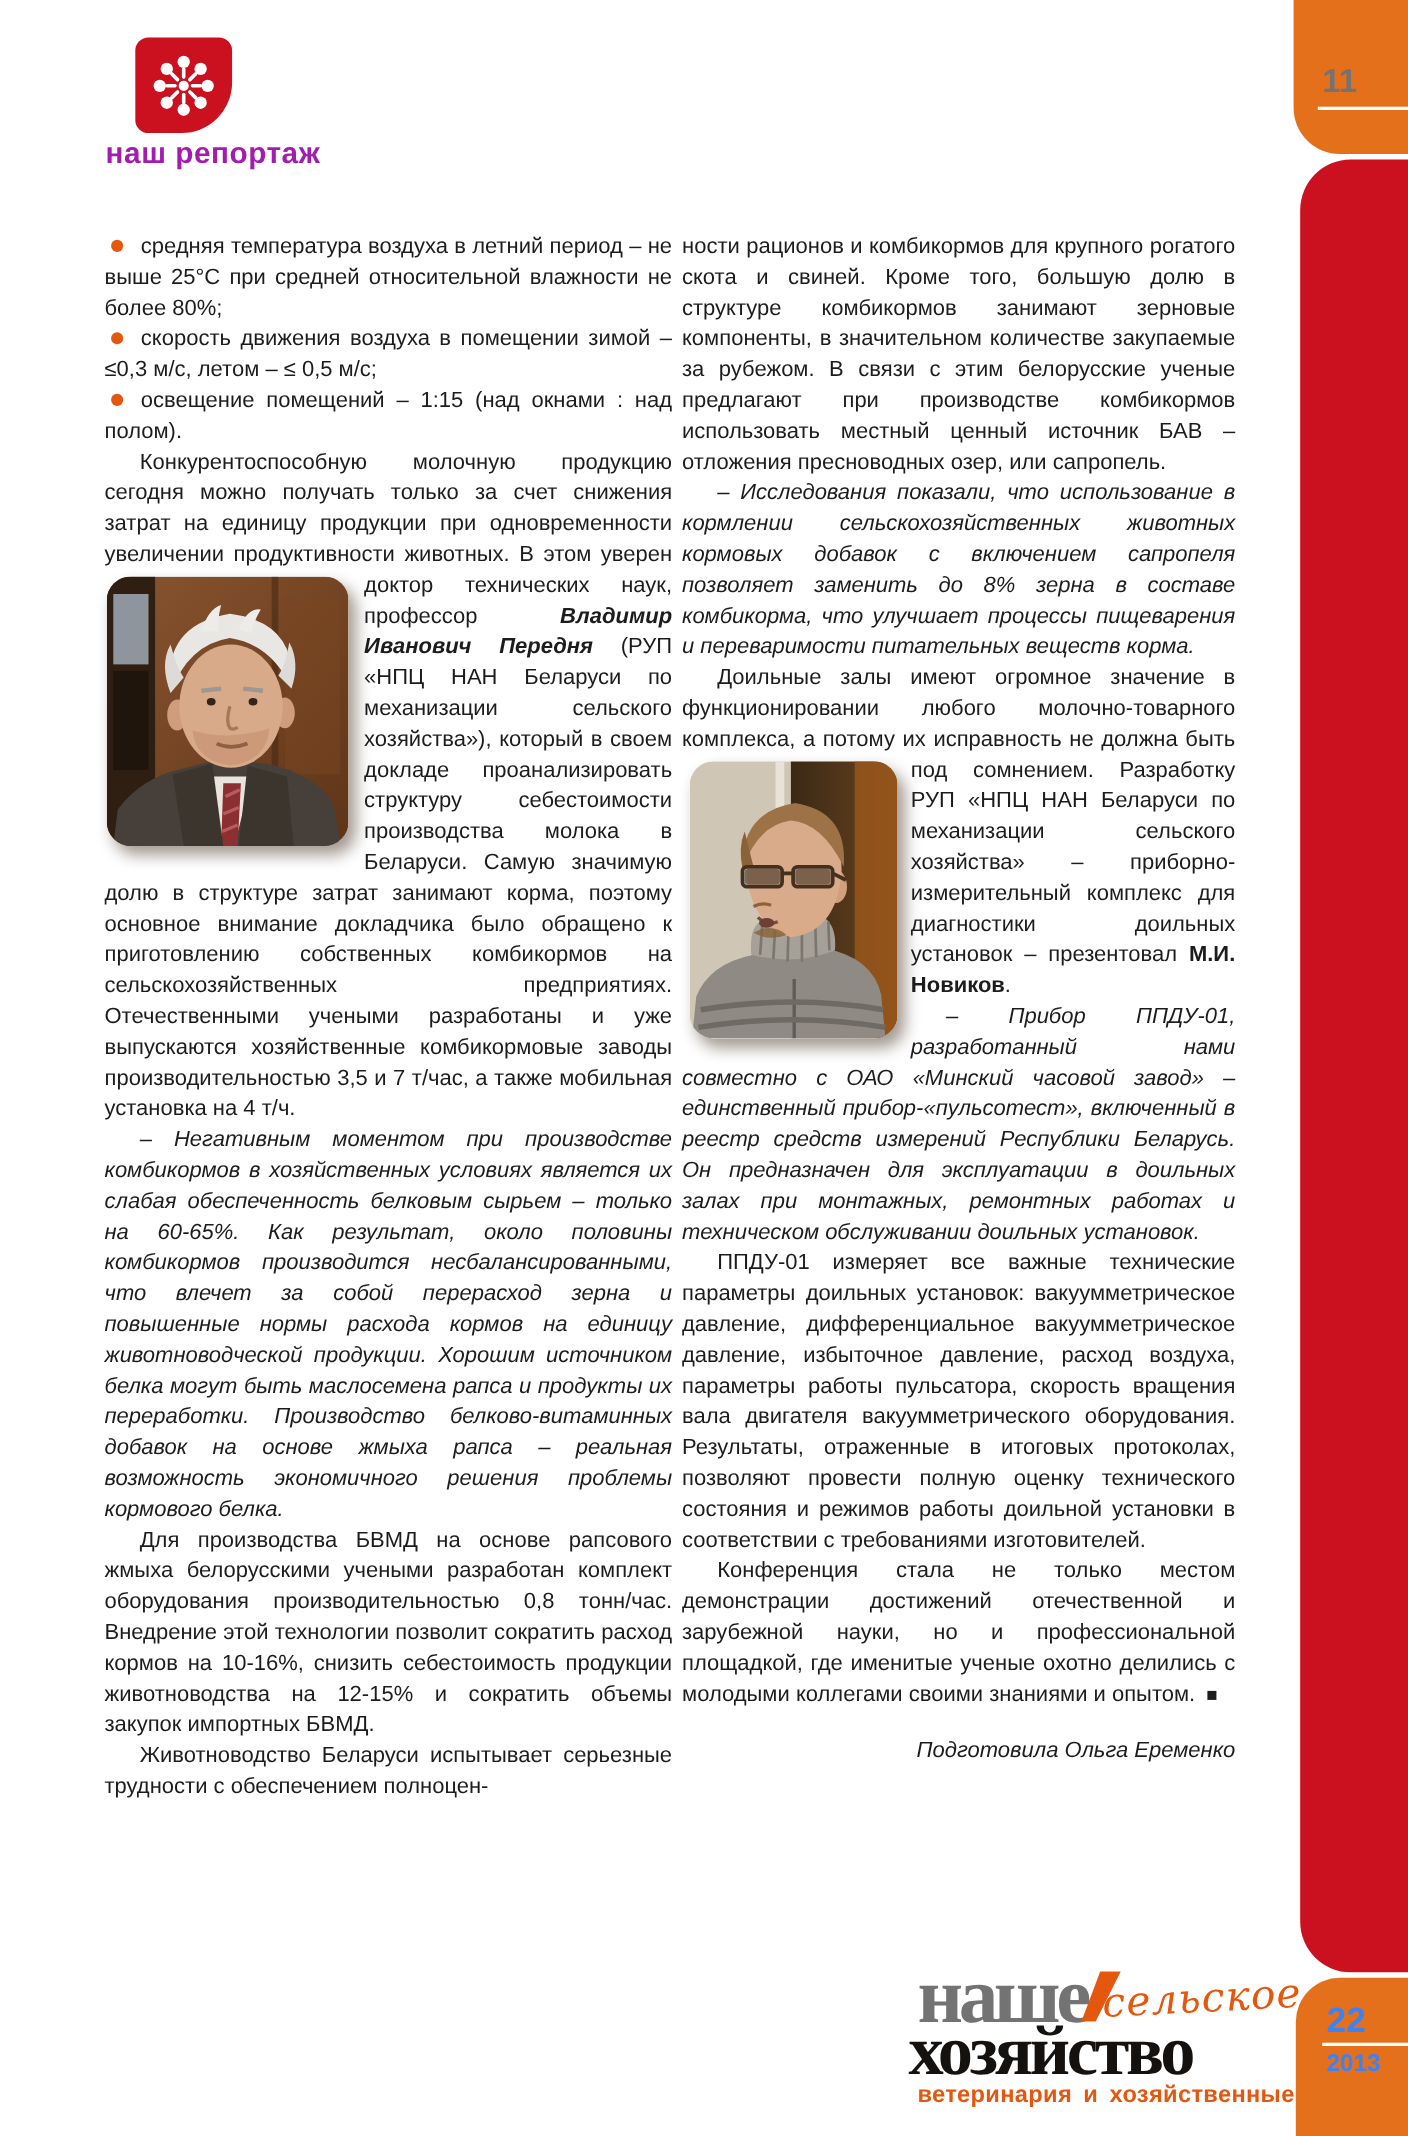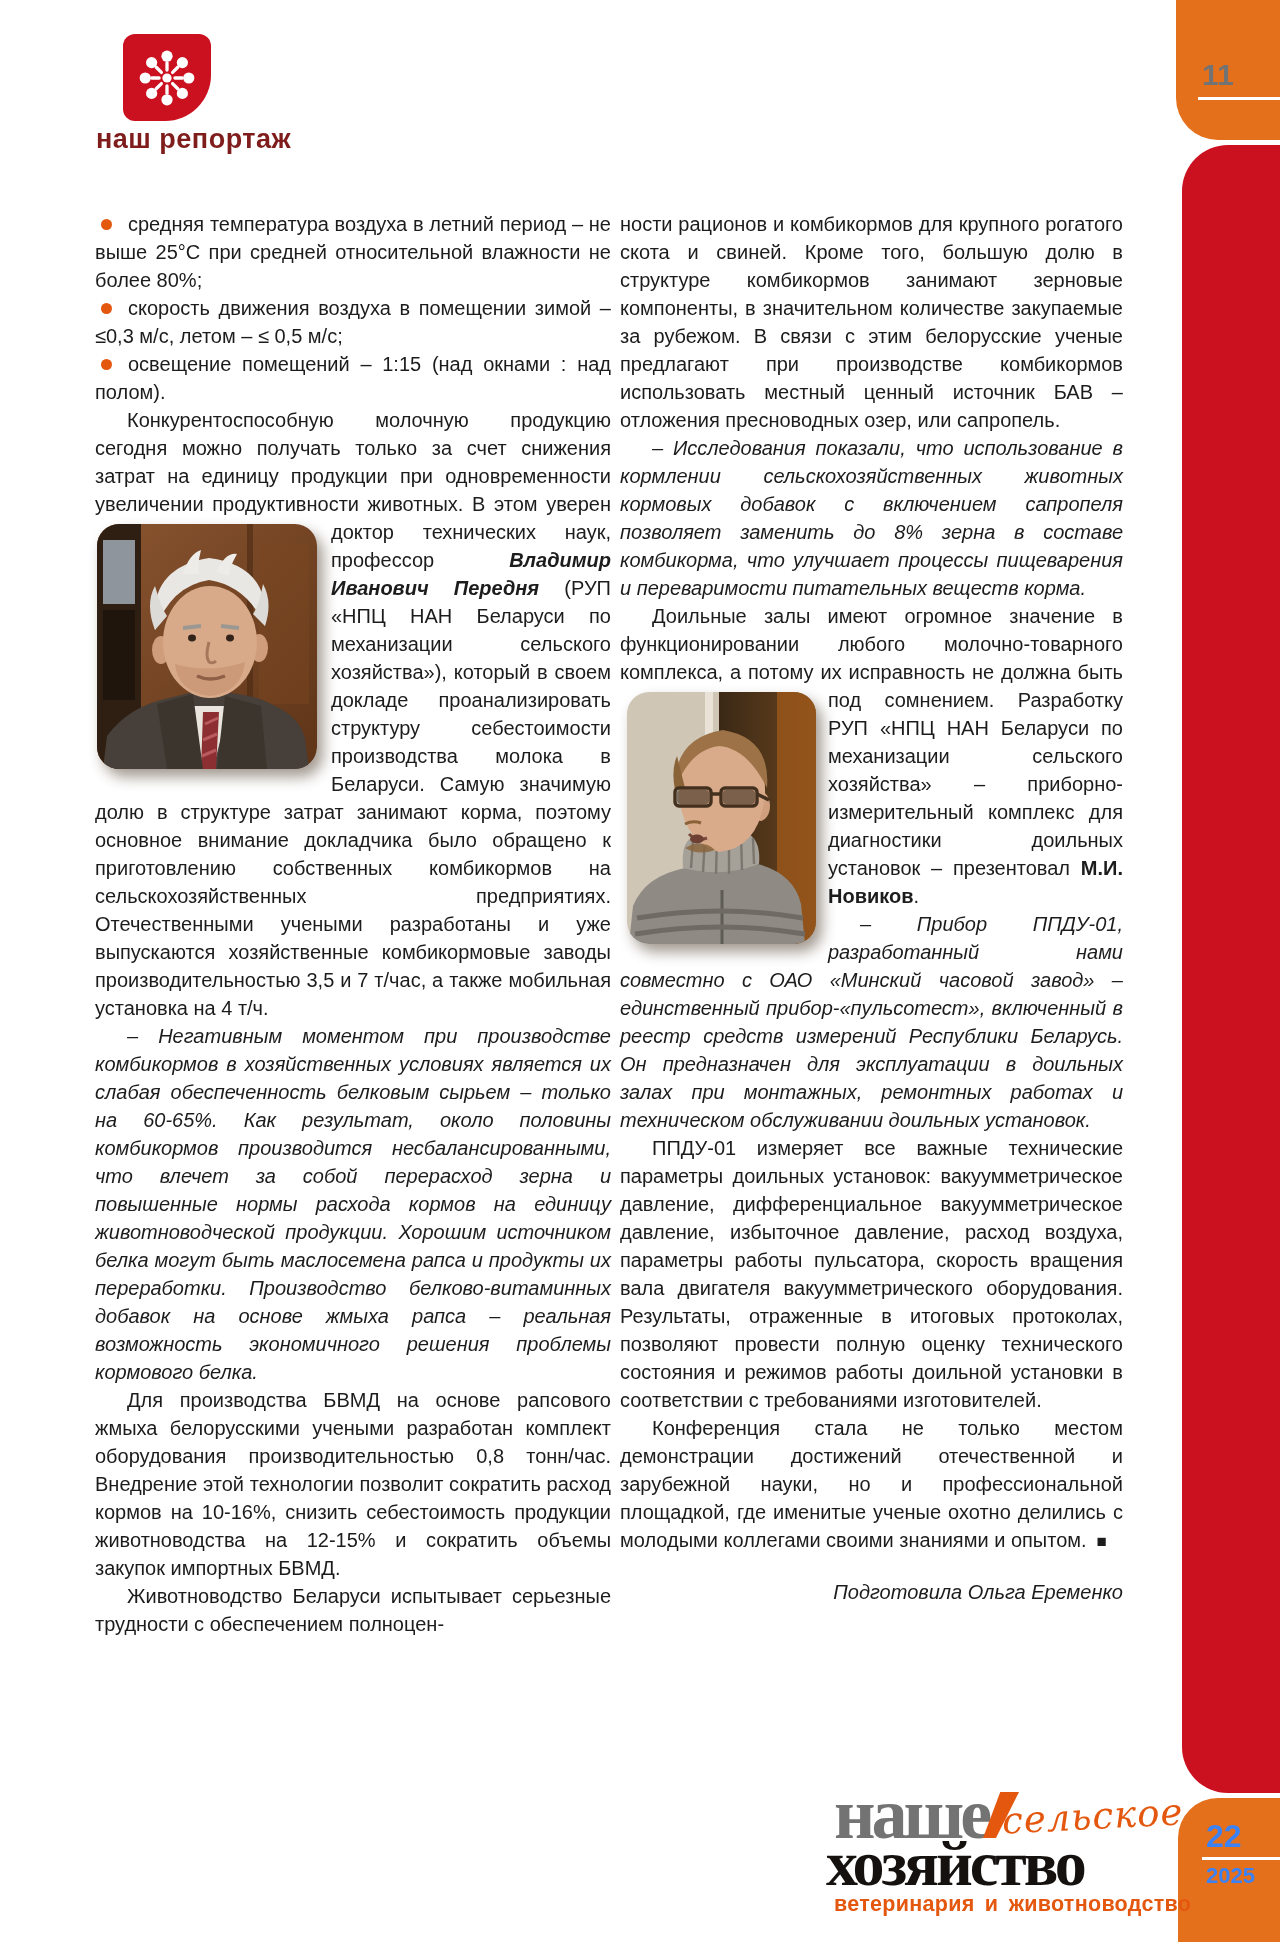--- a/index.html
+++ b/index.html
@@ -10,21 +10,21 @@
   }
   
   .stamp {
     position:absolute; left:123px; top:34px; width:88px; height:87px;
     background:#cb1020; border-radius:12px 12px 46px 12px;
     display:flex; align-items:center; justify-content:center;
   }
   .stamp svg { width:66px; height:66px; display:block; }
   .section-label {
     position:absolute; left:96px; top:126px;
-    font-weight:bold; font-size:27px; line-height:1; color:#7f1d1d; letter-spacing:.5px;
+    font-weight:bold; font-size:27px; line-height:1; color:#a21caf; letter-spacing:.5px;
   }
   
   .rail-top    { position:absolute; left:1176px; top:-44px;  width:110px; height:184px;  background:#e4701c; border-radius:42px 0 0 42px; }
   .rail-mid    { position:absolute; left:1182px; top:145px;  width:104px; height:1648px; background:#cb1020; border-radius:46px 0 0 46px; }
   .rail-bottom { position:absolute; left:1178px; top:1798px; width:108px; height:200px;  background:#e4701c; border-radius:40px 0 0 40px; }
   .pn-top {
     position:absolute; left:1198px; top:60px; width:82px;
     color:#737373; font-weight:bold; font-size:30px; line-height:1;
     border-bottom:3px solid #fff; padding:0 0 7px 4px; box-sizing:border-box;
   }
@@ -119,21 +119,21 @@
     </svg>
   </div>
   <div class="section-label">наш репортаж</div>
 
   <div class="rail-top"></div>
   <div class="rail-mid"></div>
   <div class="rail-bottom"></div>
   <div class="pn-top">11</div>
   <div class="pn-bottom">
     <div class="issue">22</div>
-    <div class="year">2025</div>
+    <div class="year">2013</div>
   </div>
 
   <div class="col col1">
     <p class="bullet"><span>средняя температура воздуха в летний период – не выше 25°С при средней относительной влажности не более 80%;</span></p>
     <p class="bullet"><span>скорость движения воздуха в помещении зимой – ≤0,3 м/с, летом – ≤ 0,5 м/с;</span></p>
     <p class="bullet"><span>освещение помещений – 1:15 (над окнами : над полом).</span></p>
 
     <p class="indent">
       <span>Конкурентоспособную молочную продукцию сегодня можно получать только за счет снижения затрат на единицу продукции при одновременности увеличении продуктивности животных. </span><span class="photo photo1">
           <svg viewBox="0 0 220 245" width="220" height="245">
@@ -234,16 +234,16 @@
     <p class="indent">ППДУ-01 измеряет все важные технические параметры доильных установок: вакуумметрическое давление, дифференциальное вакуумметрическое давление, избыточное давление, расход воздуха, параметры работы пульсатора, скорость вращения вала двигателя вакуумметрического оборудования. Результаты, отраженные в итоговых протоколах, позволяют провести полную оценку технического состояния и режимов работы доильной установки в соответствии с требованиями изготовителей.</p>
     <p class="indent"><span>Конференция стала не только местом демонстрации достижений отечественной и зарубежной науки, но и профессиональной площадкой, где именитые ученые охотно делились с молодыми коллегами своими знаниями и опытом.</span><span class="endmark">■</span></p>
     <p class="byline">Подготовила Ольга Еременко</p>
   </div>
 
   <div class="brand">
     <div class="brand-nashe">наше</div>
     <div class="brand-slash"></div>
     <div class="brand-selskoe">сельское</div>
     <div class="brand-hoz">хозяйство</div>
-    <div class="brand-tagline">ветеринария и животноводство</div>
+    <div class="brand-tagline">ветеринария и хозяйственные</div>
   </div>
 
 </div>
 
 </body></html>

